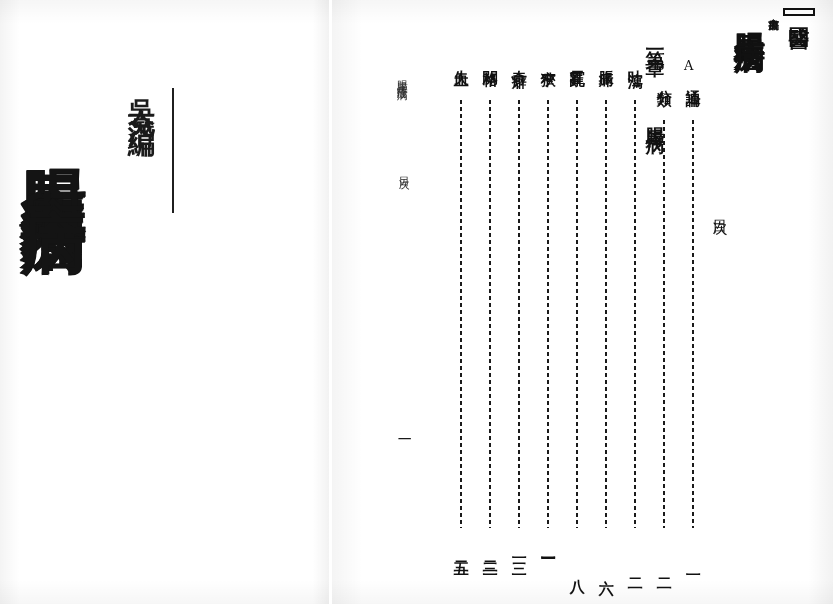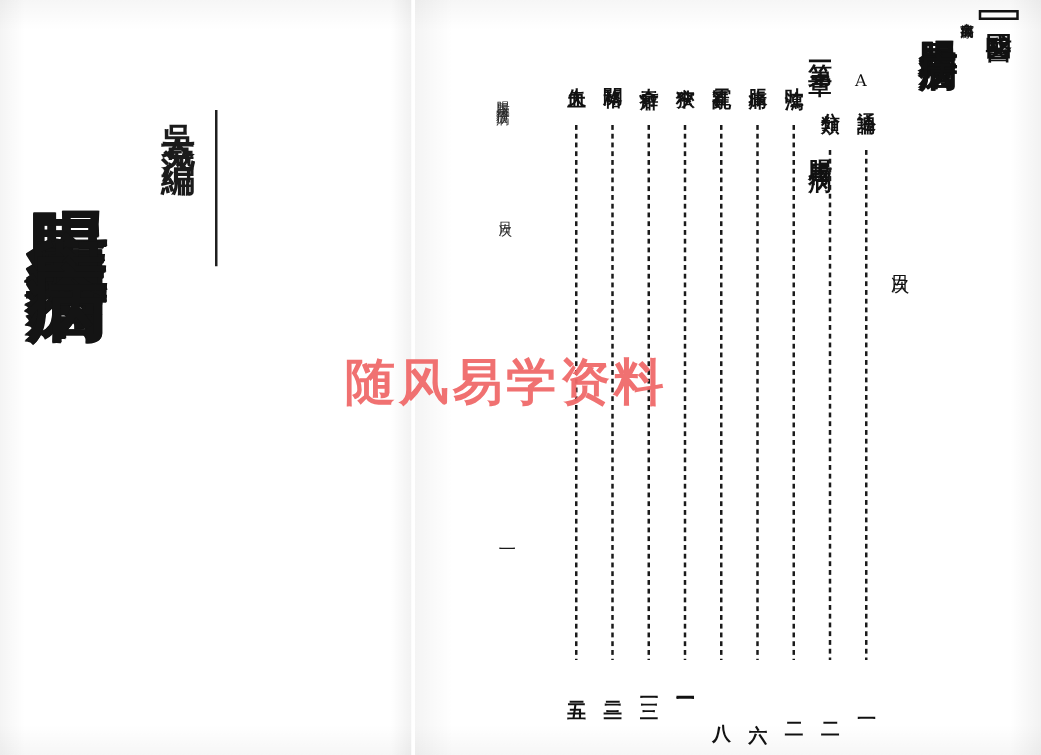--- a/index.html
+++ b/index.html
@@ -285,14 +285,13 @@
           <div class="pg v" style="top: 492px;">二三</div>
         </div>
         <div class="entry" style="right: 360px; width: 20px;">
           <div class="lbl v" style="top: 0px;">失血</div>
           <div class="leader" style="top: 42px; height: 428px;"></div>
           <div class="pg v" style="top: 492px;">二五</div>
         </div>
       </div>
   </div>
 
-  <div id="watermark">随风易学资料</div>
 </div>
 
 </body></html>

